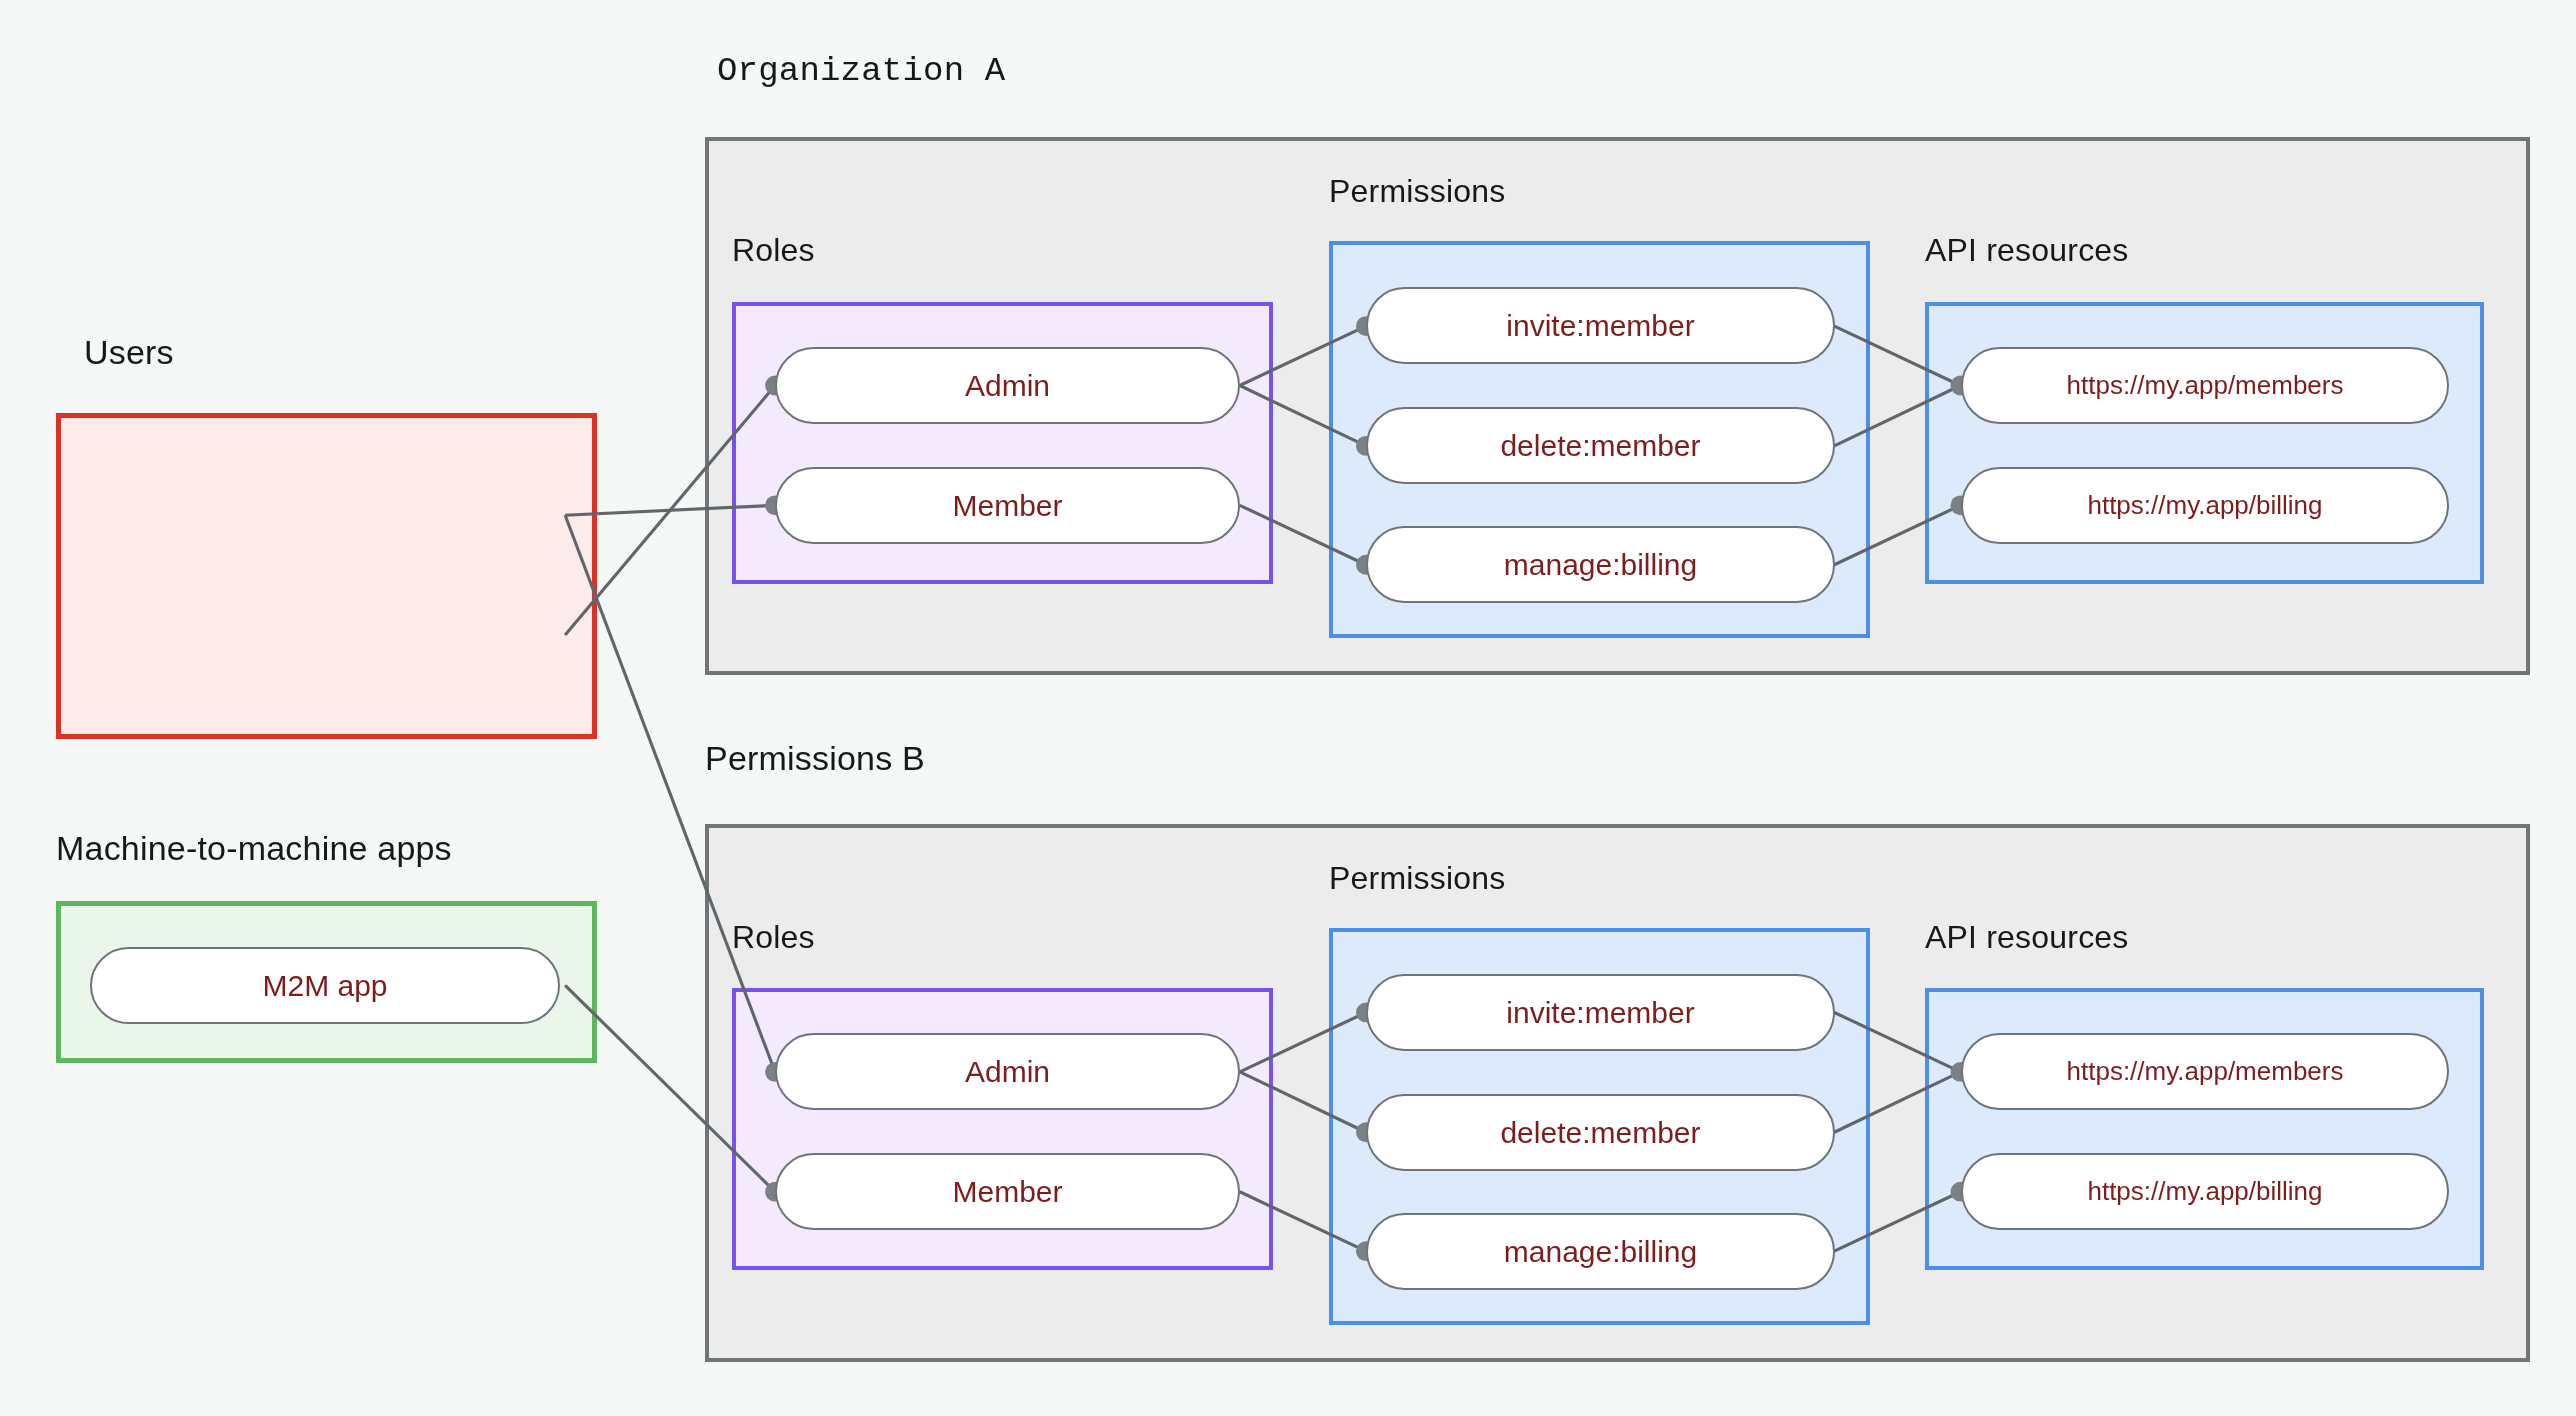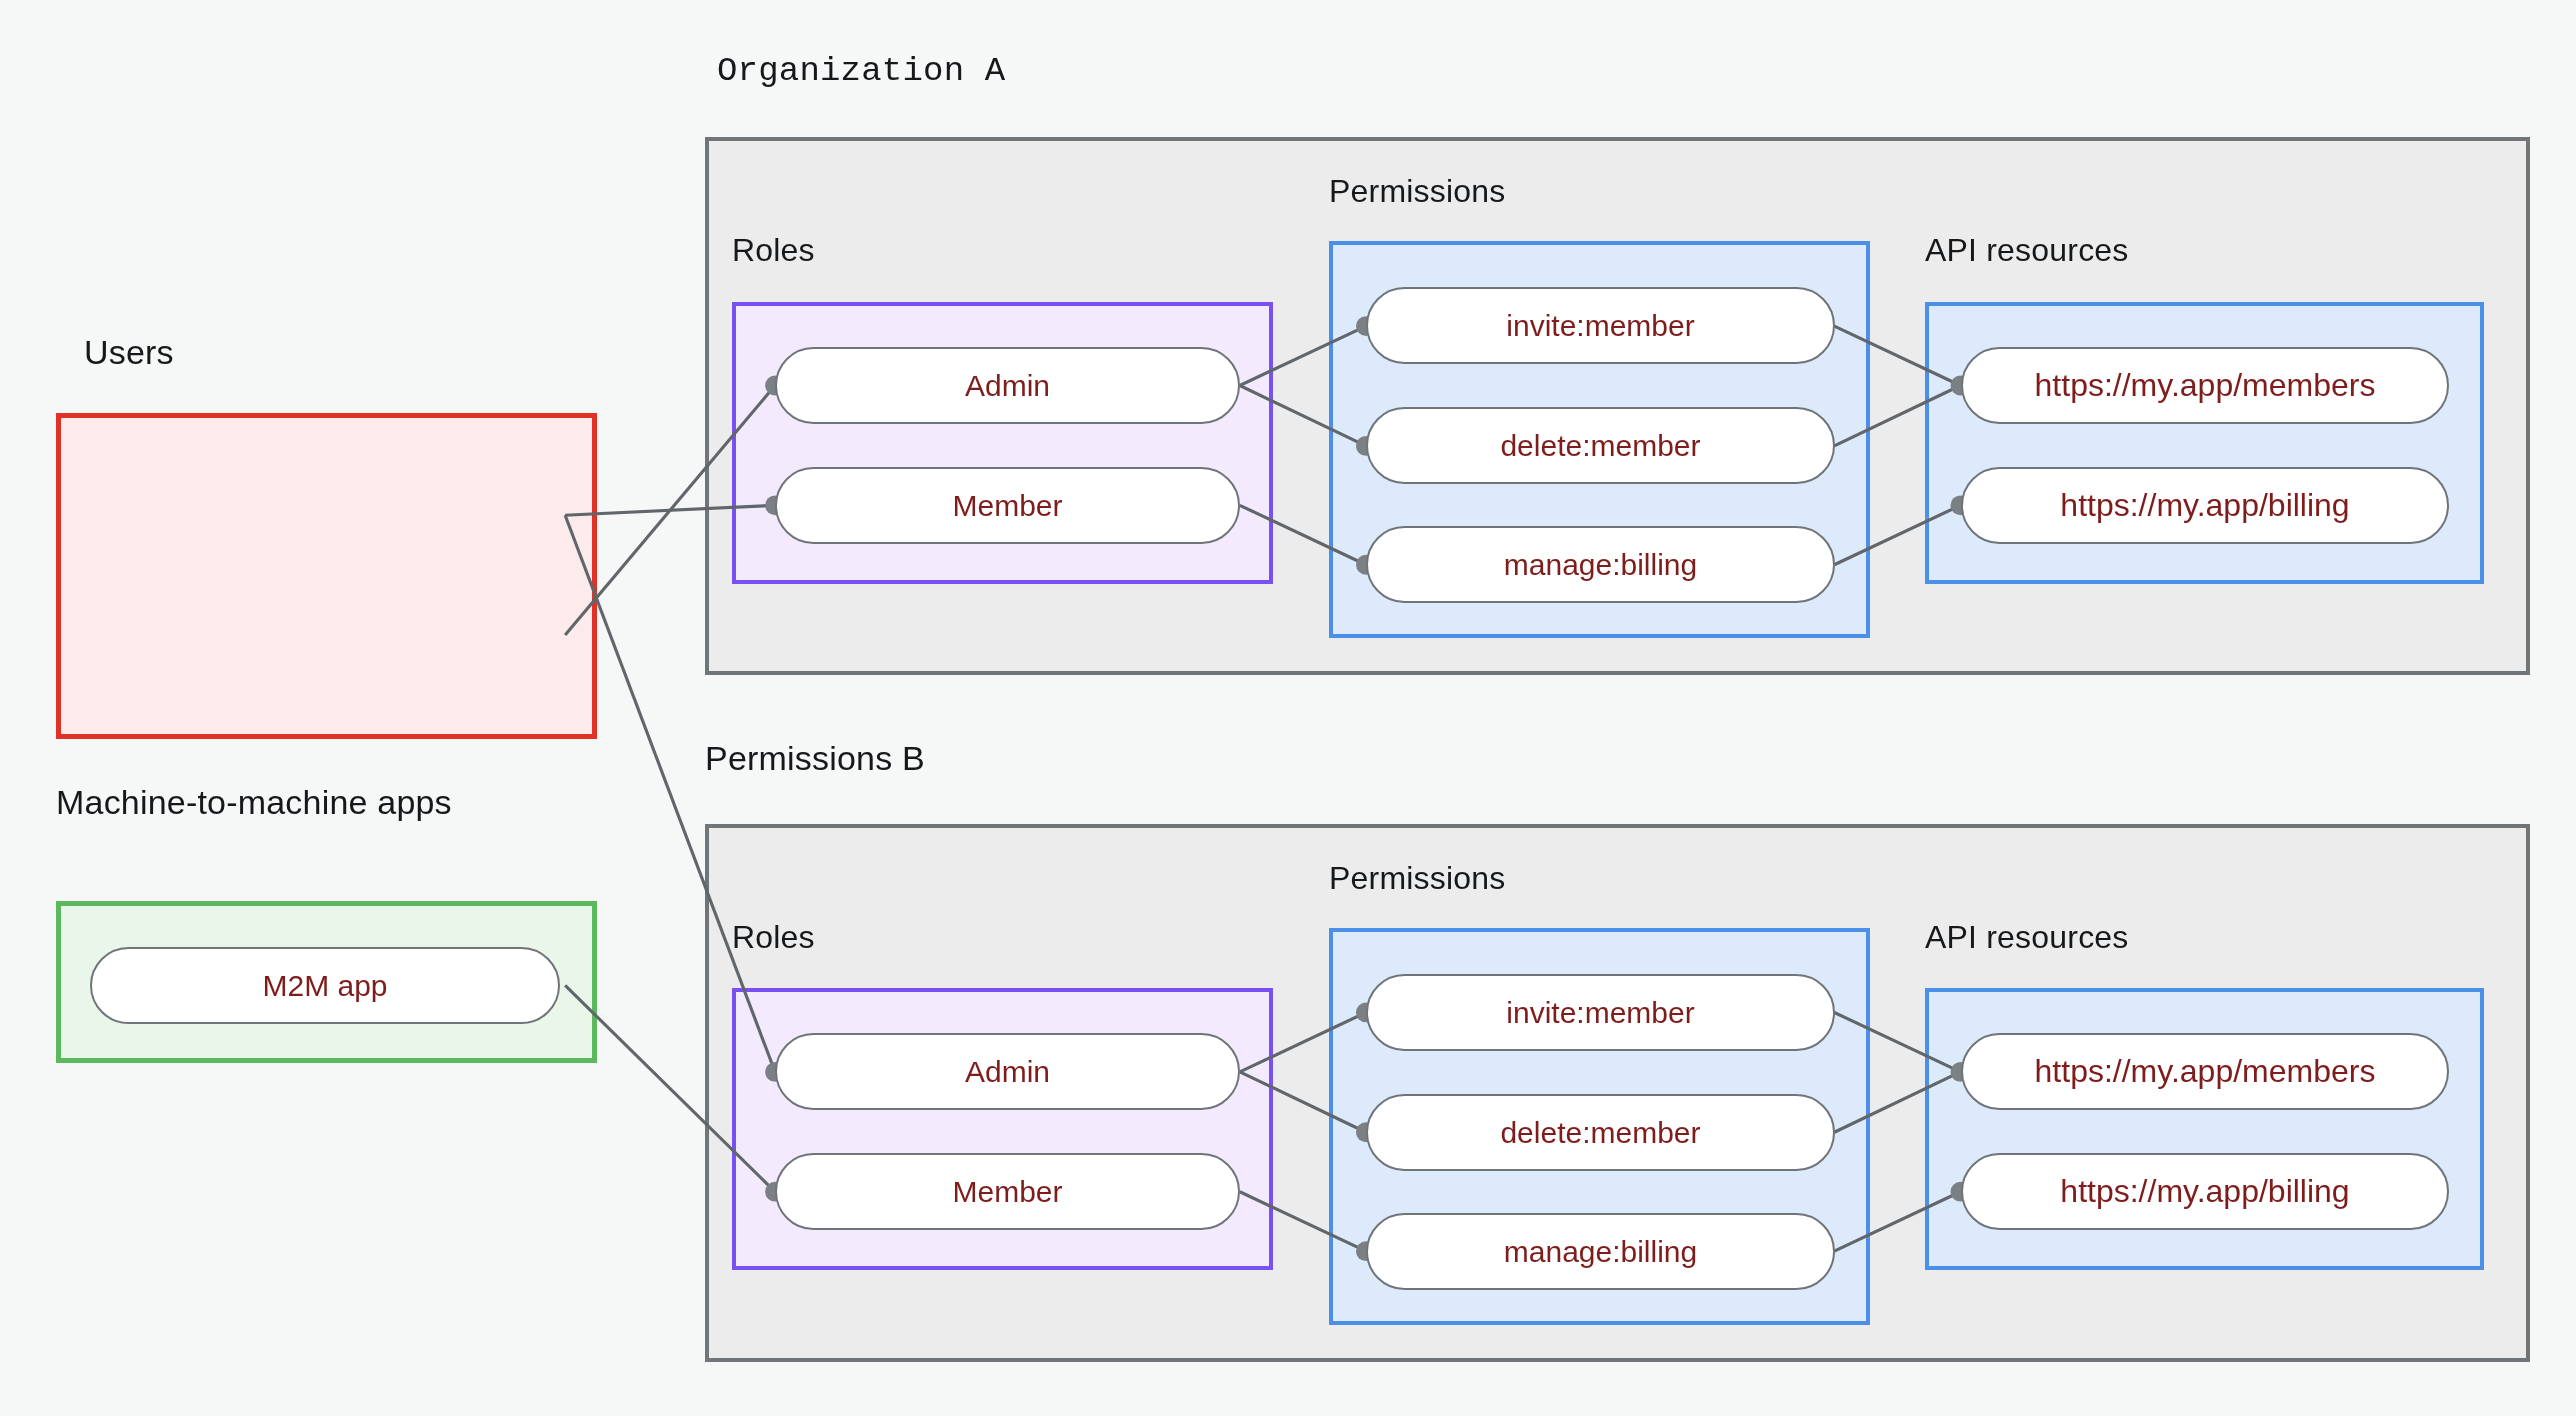--- a/index.html
+++ b/index.html
@@ -38,21 +38,21 @@
     box-sizing:border-box;
     background:#ffffff;
     border:2.7px solid #6f7479;
     border-radius:900px;
     display:flex;align-items:center;justify-content:center;
     font-size:30px;
     color:#7f1d1d;
     z-index:6;
     white-space:nowrap;
   }
-  .pill.sm{font-size:32px;}
+  .pill.sm{font-size:26px;}
 </style>
 </head>
 <body>
 
 <div id="canvas">
 
   <svg class="wires" viewBox="0 0 2859 1572">
 
     <path class="wire" d="M 627,572 L 860,561"></path>
 
@@ -94,21 +94,21 @@
     <circle class="endpoint" cx="2176" cy="1190" r="11"></circle>
     <circle class="endpoint" cx="2176" cy="1323" r="11"></circle>
   </svg>
 
   <div class="group-title" style="left:56px;top:333px;margin-left:28px;">Users</div>
 
   <div class="box users" style="left:56px;top:413px;width:541px;height:326px;"></div>
 
 
 
-  <div class="group-title" style="left:56px;top:783px;">Machine-to-machine apps</div>
+  <div class="group-title" style="left:56px;top:829px;">Machine-to-machine apps</div>
 
   <div class="box m2m" style="left:56px;top:901px;width:541px;height:162px;"></div>
 
   <div class="pill" style="left:90px;top:947px;width:470px;height:77px;">M2M app</div>
 
   <div class="group-title" style="left:717px;top:52px;font-family:Liberation Mono, monospace;">Organization A</div>
 
   <div class="box org" style="left:705px;top:137px;width:1825px;height:538px;"></div>
 
   <div class="group-title" style="left:732px;top:232px;font-size:32px;">Roles</div>

